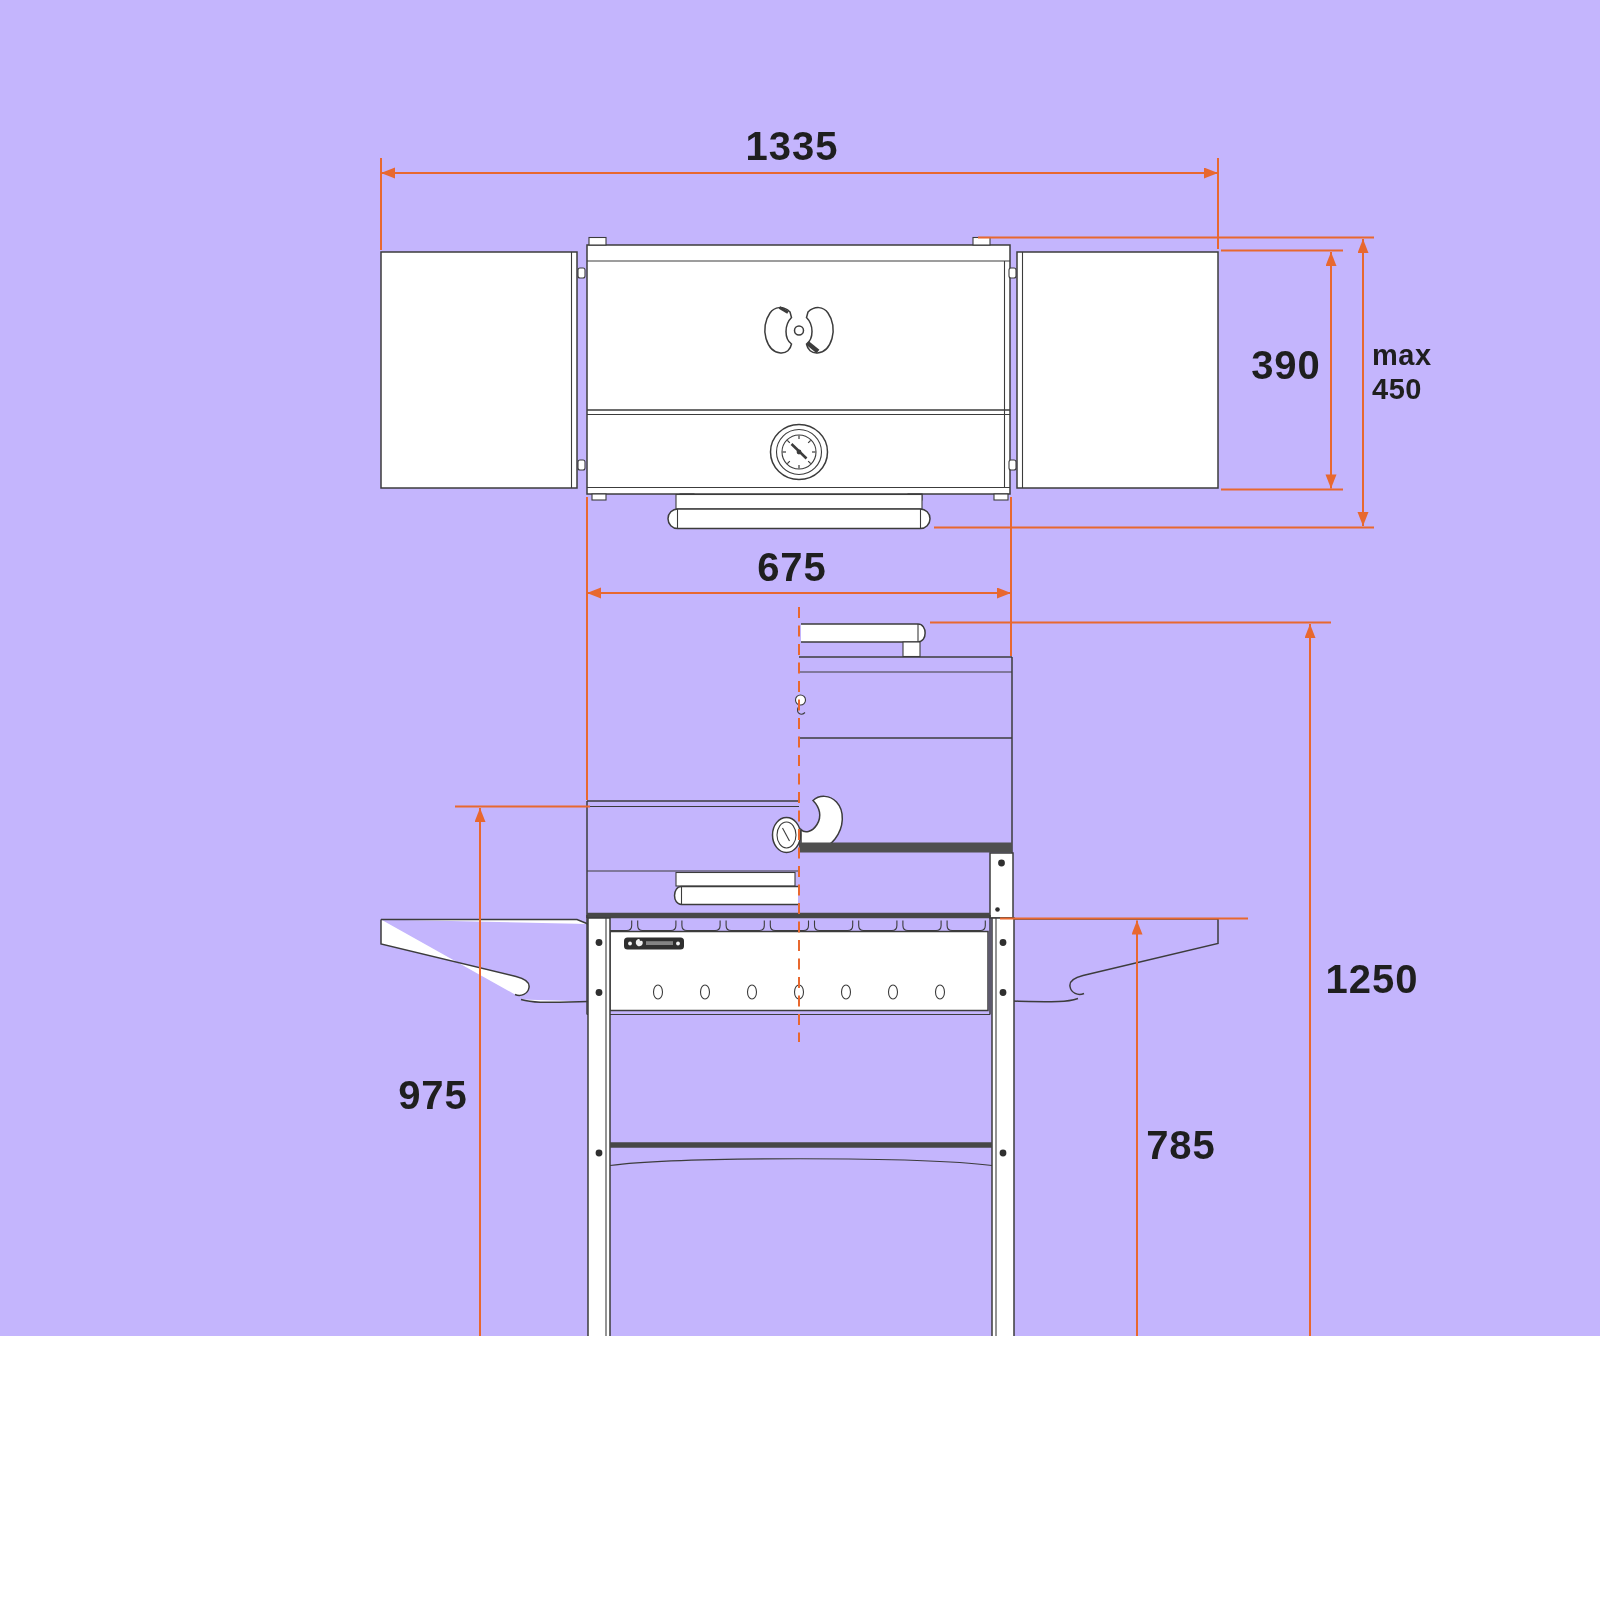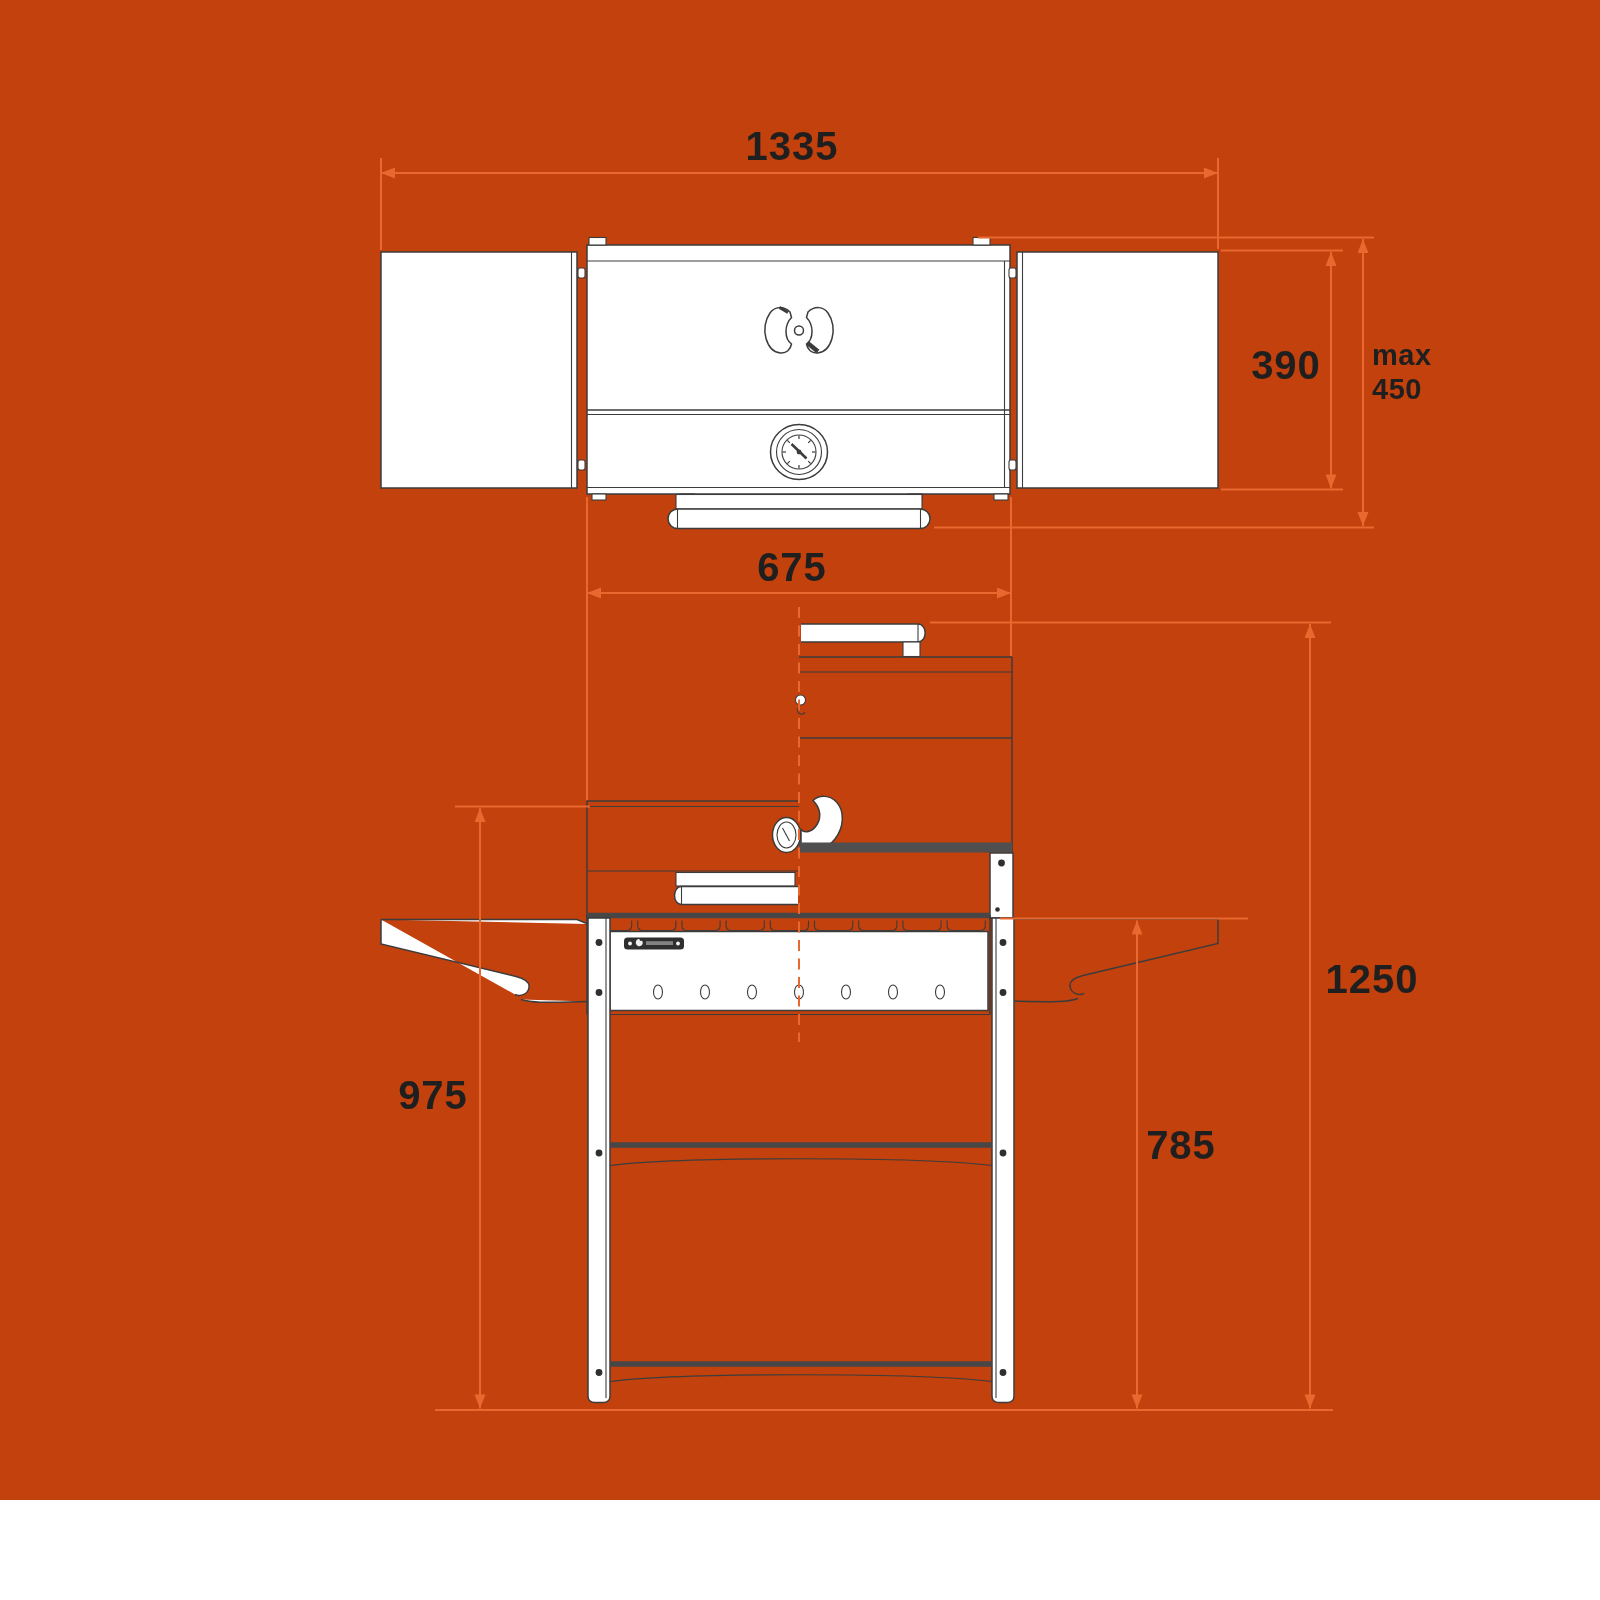--- a/index.html
+++ b/index.html
@@ -1,16 +1,16 @@
 <!DOCTYPE html>
 <html><head>
 <meta charset="utf-8">
 <style>
   html,body{margin:0;padding:0;background:#ffffff;}
-  .stage{width:1600px;height:1500px;position:relative;background:#c2410c;overflow:hidden;}
+  .stage{width:1600px;height:1336px;position:relative;background:#c4b5fd;overflow:hidden;}
   svg{display:block;}
   svg text{font-family:"Liberation Sans","DejaVu Sans",sans-serif;font-weight:700;fill:#1F1F1F;}
   .dimnum{font-size:40px;letter-spacing:1px;}
   .dimsmall{font-size:29px;font-weight:600;letter-spacing:0.5px;}
   .dl{stroke:#E8682F;stroke-width:2;marker-start:url(#arr);marker-end:url(#arr);}
   .ext{stroke:#E8682F;stroke-width:2;}
   .cl{stroke:#E8682F;stroke-width:2;stroke-dasharray:11 7.5;}
   .ln{stroke:#3C3C3C;stroke-width:1.5;fill:none;}
   .lnthin{stroke:#3C3C3C;stroke-width:1.1;fill:none;}
   .lnthick{stroke:#474747;stroke-width:5.5;fill:none;}

